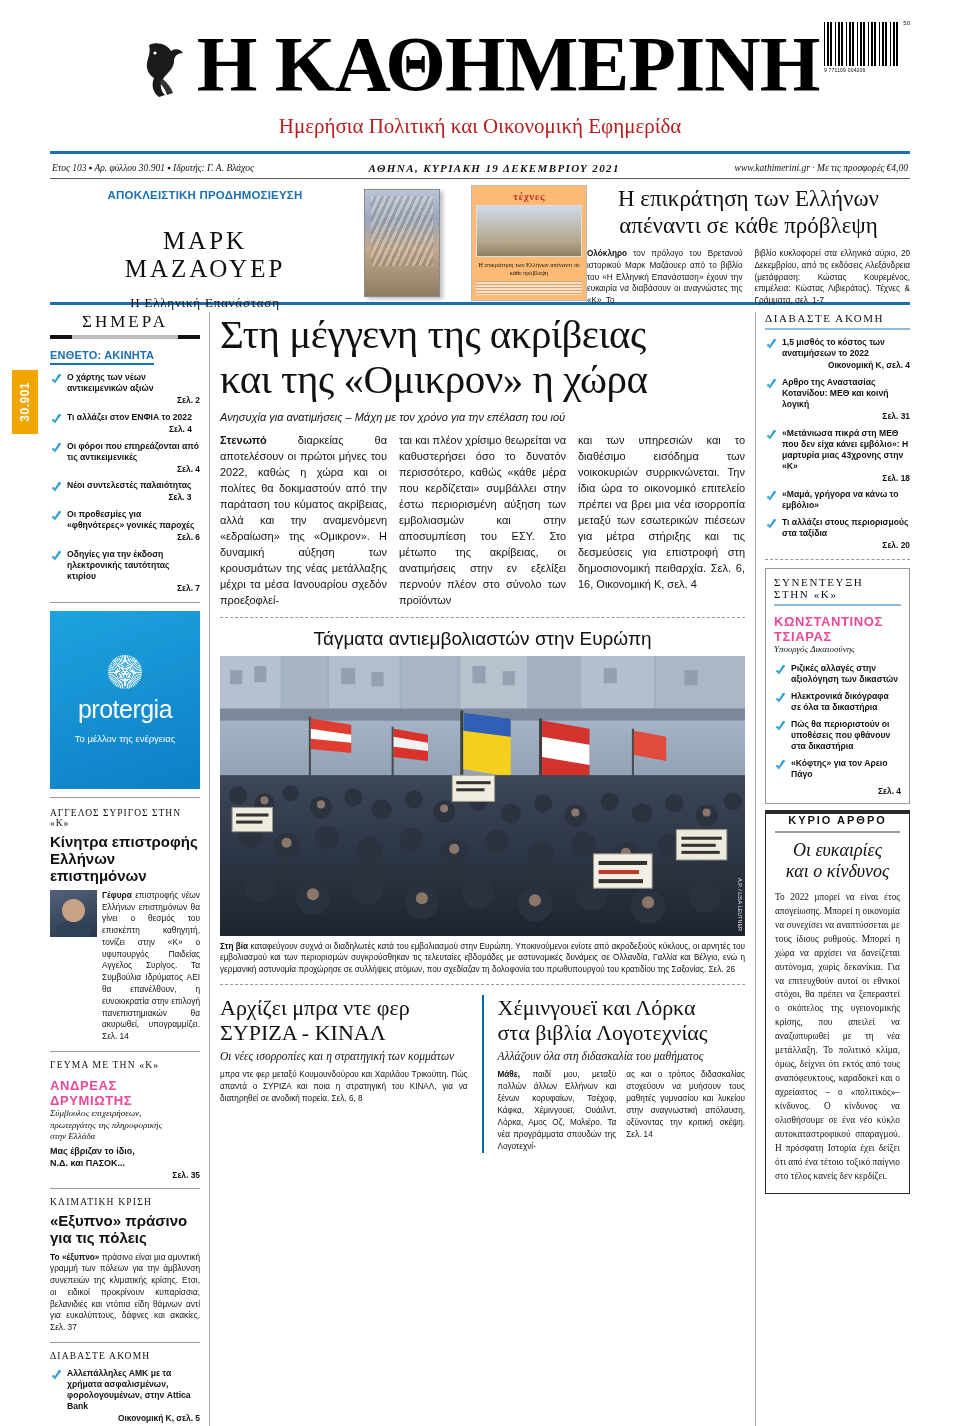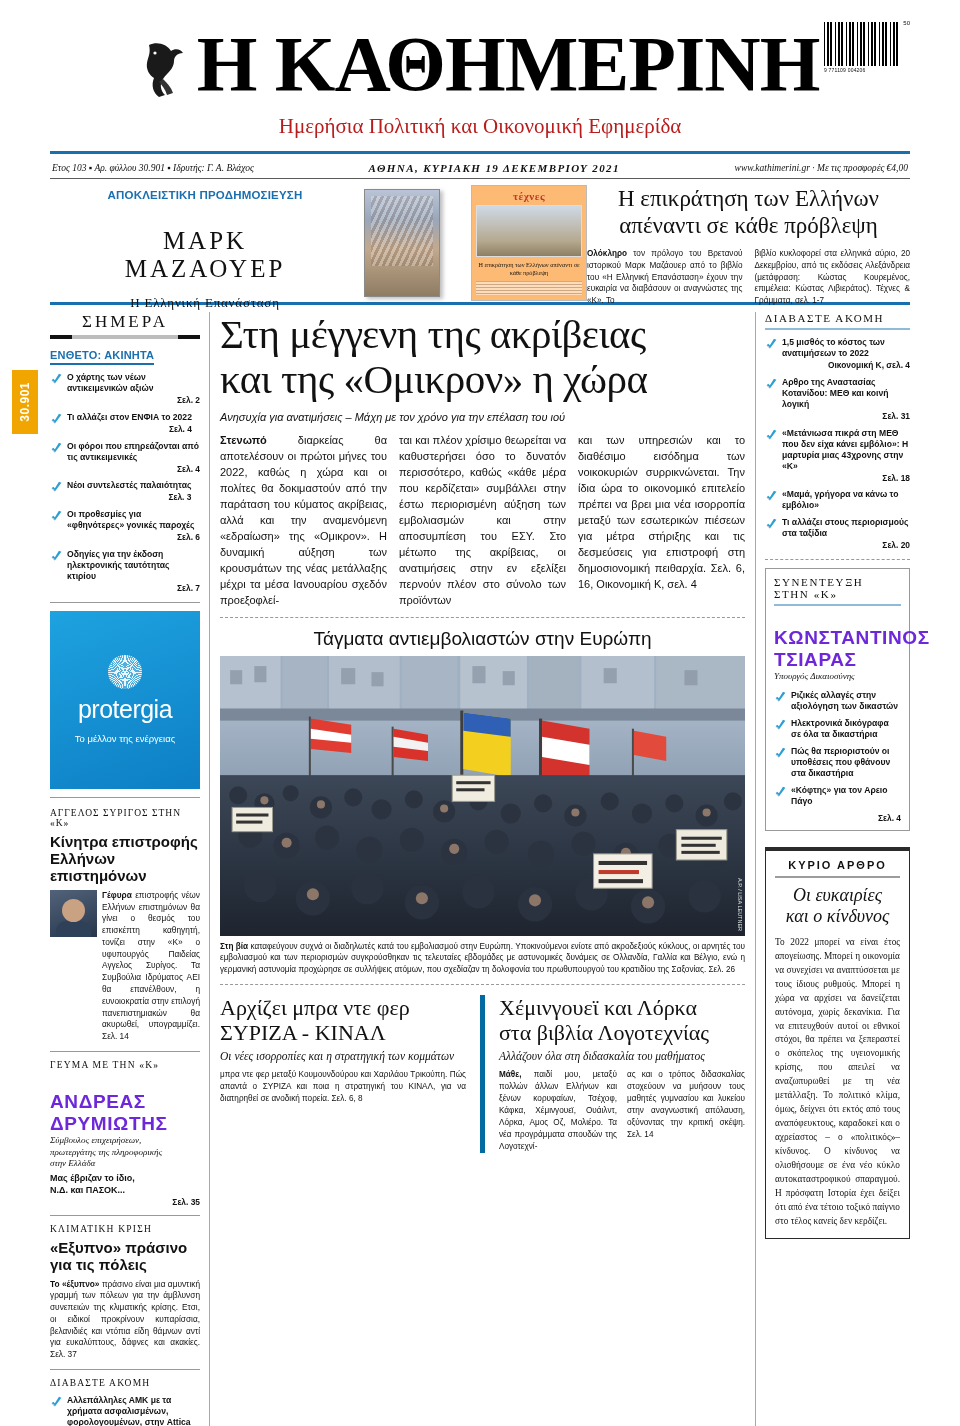--- a/index.html
+++ b/index.html
@@ -88,50 +88,50 @@
   .byline-kicker { font-family: "Liberation Serif", serif; font-size: 9.5px; letter-spacing: 1px; margin-top: 10px; }
   .side-head { font-size: 15px; font-weight: 700; line-height: 1.14; margin-top: 5px; }
   .portrait-row { display: flex; gap: 5px; margin-top: 6px; }
   .portrait { width: 47px; height: 47px; flex: none;
     background: linear-gradient(160deg,#51627a,#27364b); position: relative; }
   .portrait::after { content:""; position:absolute; left:12px; top:9px; width:23px; height:23px; border-radius:50%; background:#c9a183; }
   .portrait::before { content:""; position:absolute; left:6px; bottom:0; width:35px; height:16px; border-radius:10px 10px 0 0; background:#2f4159; }
   .side-txt { font-size: 8.3px; line-height: 1.42; text-align: justify; }
   .side-txt b { font-weight: 700; }
   .kicker-sm { font-family: "Liberation Serif", serif; font-size: 9.5px; letter-spacing: 1.2px; }
-  .name-blue { color: #6d28d9; font-size: 19px; font-weight: 700; letter-spacing: .6px; margin-top: 21px; }
+  .name-blue { color: #ec4899; font-size: 13px; font-weight: 700; letter-spacing: .6px; margin-top: 8px; }
   .role-ital { font-family: "Liberation Serif", serif; font-style: italic; font-size: 9px; line-height: 1.3; }
   .quote-b { font-size: 9px; font-weight: 700; line-height: 1.3; margin-top: 3px; }
 
   
   .main-head { font-family: "Liberation Serif", serif; font-size: 41px; line-height: 1.1; letter-spacing: -.5px; }
   .main-sub { font-family: Liberation Sans, sans-serif; font-style: italic; font-size: 11px; margin-top: 9px; }
   .main-cols { display: flex; gap: 12px; margin-top: 10px; font-size: 11px; line-height: 1.45; text-align: justify; }
   .main-cols p { flex: 1; }
   .photo-title { font-family: "Liberation Sans", sans-serif; font-size: 19px; text-align: center; margin-top: 10px; }
   .photo-main { position: relative; height: 280px; margin-top: 6px; overflow: hidden;
     background: linear-gradient(180deg,#9fb2c6 0%, #7e93ab 22%, #4e5a6b 48%, #2e3745 100%); }
   .crowd { position: absolute; inset: 0; }
   .photo-credit { position: absolute; right: 2px; bottom: 4px; writing-mode: vertical-rl; font-size: 5.5px; color: #fff; opacity: .85; }
   .cap { font-size: 8.2px; line-height: 1.45; margin-top: 5px; text-align: justify; }
   .cap b { font-weight: 700; }
 
   .two-art { display: flex; gap: 14px; margin-top: 10px; }
   .two-art > div { flex: 1; }
-  .two-art > div + div { border-left: 5px solid #0369a1; padding-left: 14px; }
+  .two-art > div + div { border-left: 2px solid #0369a1; padding-left: 14px; }
   .art-h { font-family: "Liberation Serif", serif; font-size: 22px; line-height: 1.14; }
   .art-sub { font-family: "Liberation Serif", serif; font-style: italic; font-size: 11.5px; margin-top: 5px; }
   .art-cols { display: flex; gap: 10px; margin-top: 7px; font-size: 8.2px; line-height: 1.45; text-align: justify; }
   .art-cols p { flex: 1; }
 
   
   .rs-title { font-family: "Liberation Serif", serif; font-size: 11px; letter-spacing: 1.6px; }
   .rs-rule { height: 2px; background: #8fbbd9; margin: 4px 0 6px; }
   .box-int { border: 1px solid #999; padding: 7px 8px; margin-top: 6px; }
-  .box-edit { border: 1px solid #2b2b2b; border-top: 4px solid #2b2b2b; padding: 8px 9px 9px; margin-top: 16px; }
+  .box-edit { border: 1px solid #2b2b2b; border-top: 4px solid #2b2b2b; padding: 0 9px 9px; margin-top: 6px; }
   .edit-kicker { font-size: 11px; font-weight: 700; letter-spacing: 2px; text-align: center; }
   .edit-rule { height: 2px; background: #9c9c9c; margin: 5px 0 7px; }
   .edit-head { font-family: "Liberation Serif", serif; font-style: italic; font-size: 18px; line-height: 1.2; text-align: center; }
   .edit-body { font-family: "Liberation Serif", serif; font-size: 9.3px; line-height: 1.5; text-align: justify; margin-top: 8px; }
 
   
   .spine { position: absolute; left: 12px; top: 370px; width: 26px; height: 64px; background: #f0a500;
     display: flex; align-items: center; justify-content: center; }
   .spine span { writing-mode: vertical-rl; transform: rotate(180deg); font-size: 12px; font-weight: 700; color: #fff; letter-spacing: .5px; }
 </style>

